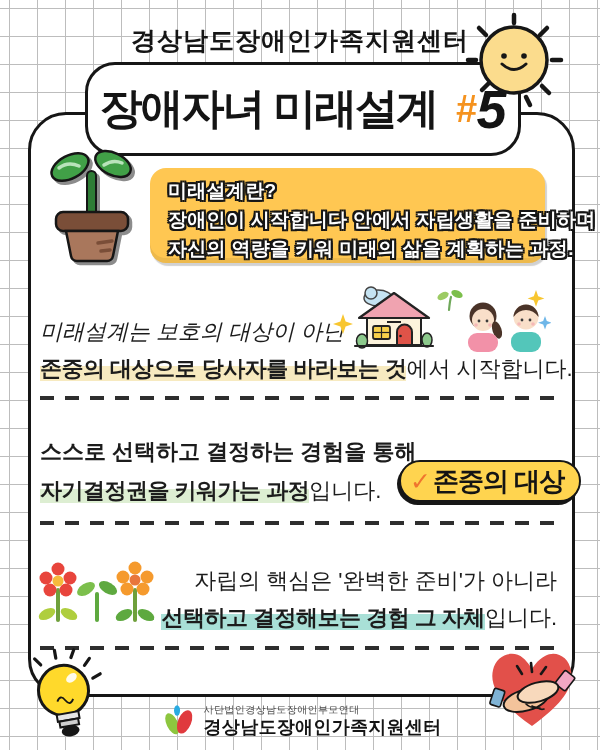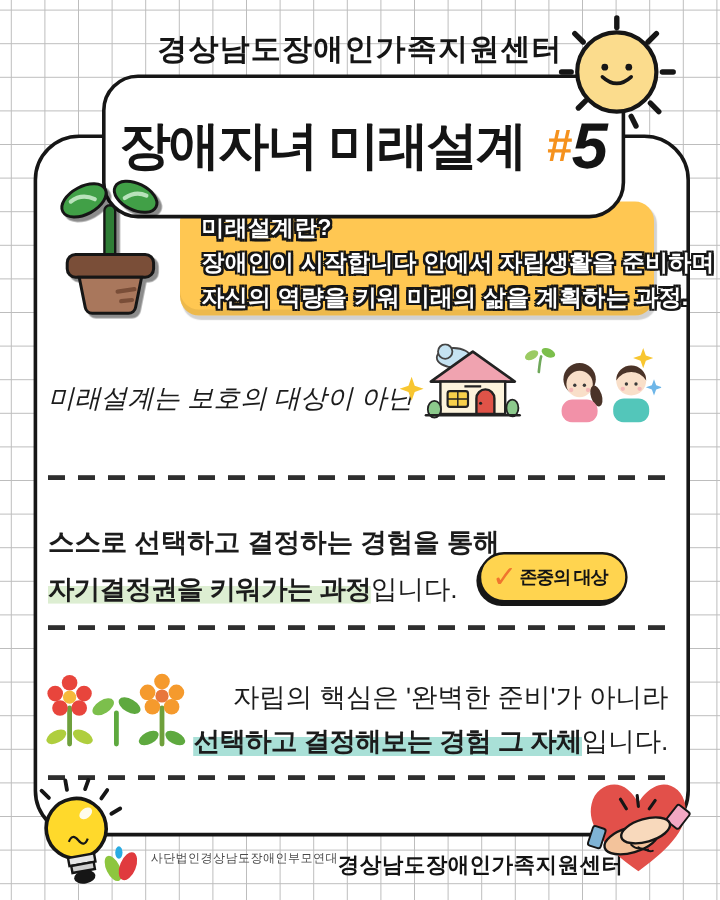--- a/index.html
+++ b/index.html
@@ -15,21 +15,21 @@
   }
   .header-text{
     position:absolute; top:24px; left:0; right:0; text-align:center;
     font-size:25px; font-weight:700; color:#151515; letter-spacing:1px;
   }
   .main-card{
     position:absolute; left:28px; top:112px; width:547px; height:585px;
     background:#ffffff; border:3px solid #161616; border-radius:38px; z-index:1;
   }
   .banner{
-    position:absolute; left:85px; top:62px; width:436px; height:120px;
+    position:absolute; left:85px; top:62px; width:436px; height:94px;
     background:#ffffff; border:3.5px solid #161616; border-radius:30px;
     display:flex; align-items:center; justify-content:center; gap:18px; z-index:5;
   }
   .banner-title{ font-size:43px; font-weight:900; color:#141414; letter-spacing:-2px; }
   .issue{ display:flex; align-items:center; }
   .issue-hash{ color:#F5921E; font-size:38px; font-weight:900; font-style:italic; }
   .issue-num{ color:#141414; font-size:54px; font-weight:700; font-style:italic; }
   .sun{ position:absolute; left:464px; top:12px; z-index:6; }
   .plant{ position:absolute; left:42px; top:140px; z-index:6;
           filter:drop-shadow(3px 3px 0 rgba(0,0,0,0.45)); }
@@ -56,30 +56,30 @@
     background:repeating-linear-gradient(90deg,#2e2e2e 0 14px, transparent 14px 25px);
   }
   .family-illu{ position:absolute; left:333px; top:286px; z-index:3; }
   .badge{
     position:absolute; left:399px; top:460px; height:42px; z-index:3;
     background:#FFD44F; border:2.5px solid #161616; border-radius:22px;
     box-shadow:-2px 3px 0 #161616;
     display:flex; align-items:center; padding:0 15px 0 9px; gap:2px;
   }
   .badge-check{ color:#F0752E; font-size:25px; font-weight:900; }
-  .badge-label{ font-size:15px; font-weight:900; color:#141414; letter-spacing:-1px; }
+  .badge-label{ font-size:26px; font-weight:900; color:#141414; letter-spacing:-1px; }
   .flowers{ position:absolute; left:36px; top:560px; z-index:3; }
   .align-r{ right:43px; text-align:center; }
   .bulb{ position:absolute; left:18px; top:648px; z-index:7; }
   .heart{ position:absolute; left:482px; top:642px; z-index:7; }
   .footer{
     position:absolute; left:0; right:0; top:702px; z-index:2;
     display:flex; justify-content:center; align-items:center; gap:7px;
   }
-  .footer-texts{ display:flex; flex-direction:row; line-height:1.25; }
+  .footer-texts{ display:flex; flex-direction:column; line-height:1.25; }
   .footer-small{ font-size:10px; color:#4a4a4a; letter-spacing:0.4px; }
   .footer-main{ font-size:18px; font-weight:800; color:#141414; letter-spacing:0.3px; }
 </style>
 </head>
 <body>
 
 <div class="canvas">
 
   <div class="header-text">경상남도장애인가족지원센터</div>
 
@@ -166,20 +166,23 @@
       <circle cx="189" cy="34" r="1.4" fill="#3a3a3a"></circle>
       <circle cx="197" cy="34" r="1.4" fill="#3a3a3a"></circle>
       <circle cx="186" cy="38" r="1.8" fill="#F5B8B8"></circle>
       <circle cx="200" cy="38" r="1.8" fill="#F5B8B8"></circle>
       <rect x="178" y="46" width="30" height="20" rx="9" fill="#53C6BA"></rect>
       <path d="M203 4 l2.2 6.2 6.2 2.2 -6.2 2.2 -2.2 6.2 -2.2 -6.2 -6.2 -2.2 6.2 -2.2 z" fill="#F8C630"></path>
       <path d="M212 30 l1.8 5 5 1.8 -5 1.8 -1.8 5 -1.8 -5 -5 -1.8 5 -1.8 z" fill="#6EB6E8"></path>
     </svg>
   </div>
 
+  <div class="para" style="left:40px; top:354px;">
+    <span class="w-bold hl-cream">존중의 대상으로 당사자를 바라보는 것</span><span class="w-normal">에서 시작합니다.</span>
+  </div>
 
   <div class="divider" style="top:396px;"></div>
 
   <div class="para w-normal" style="left:40px; top:437px;font-weight:bold;">스스로 선택하고 결정하는 경험을 통해</div>
   <div class="para" style="left:40px; top:476px;">
     <span class="w-bold hl-green">자기결정권을 키워가는 과정</span><span class="w-normal">입니다.</span>
   </div>
 
   <div class="badge">
     <span class="badge-check">✓</span>

